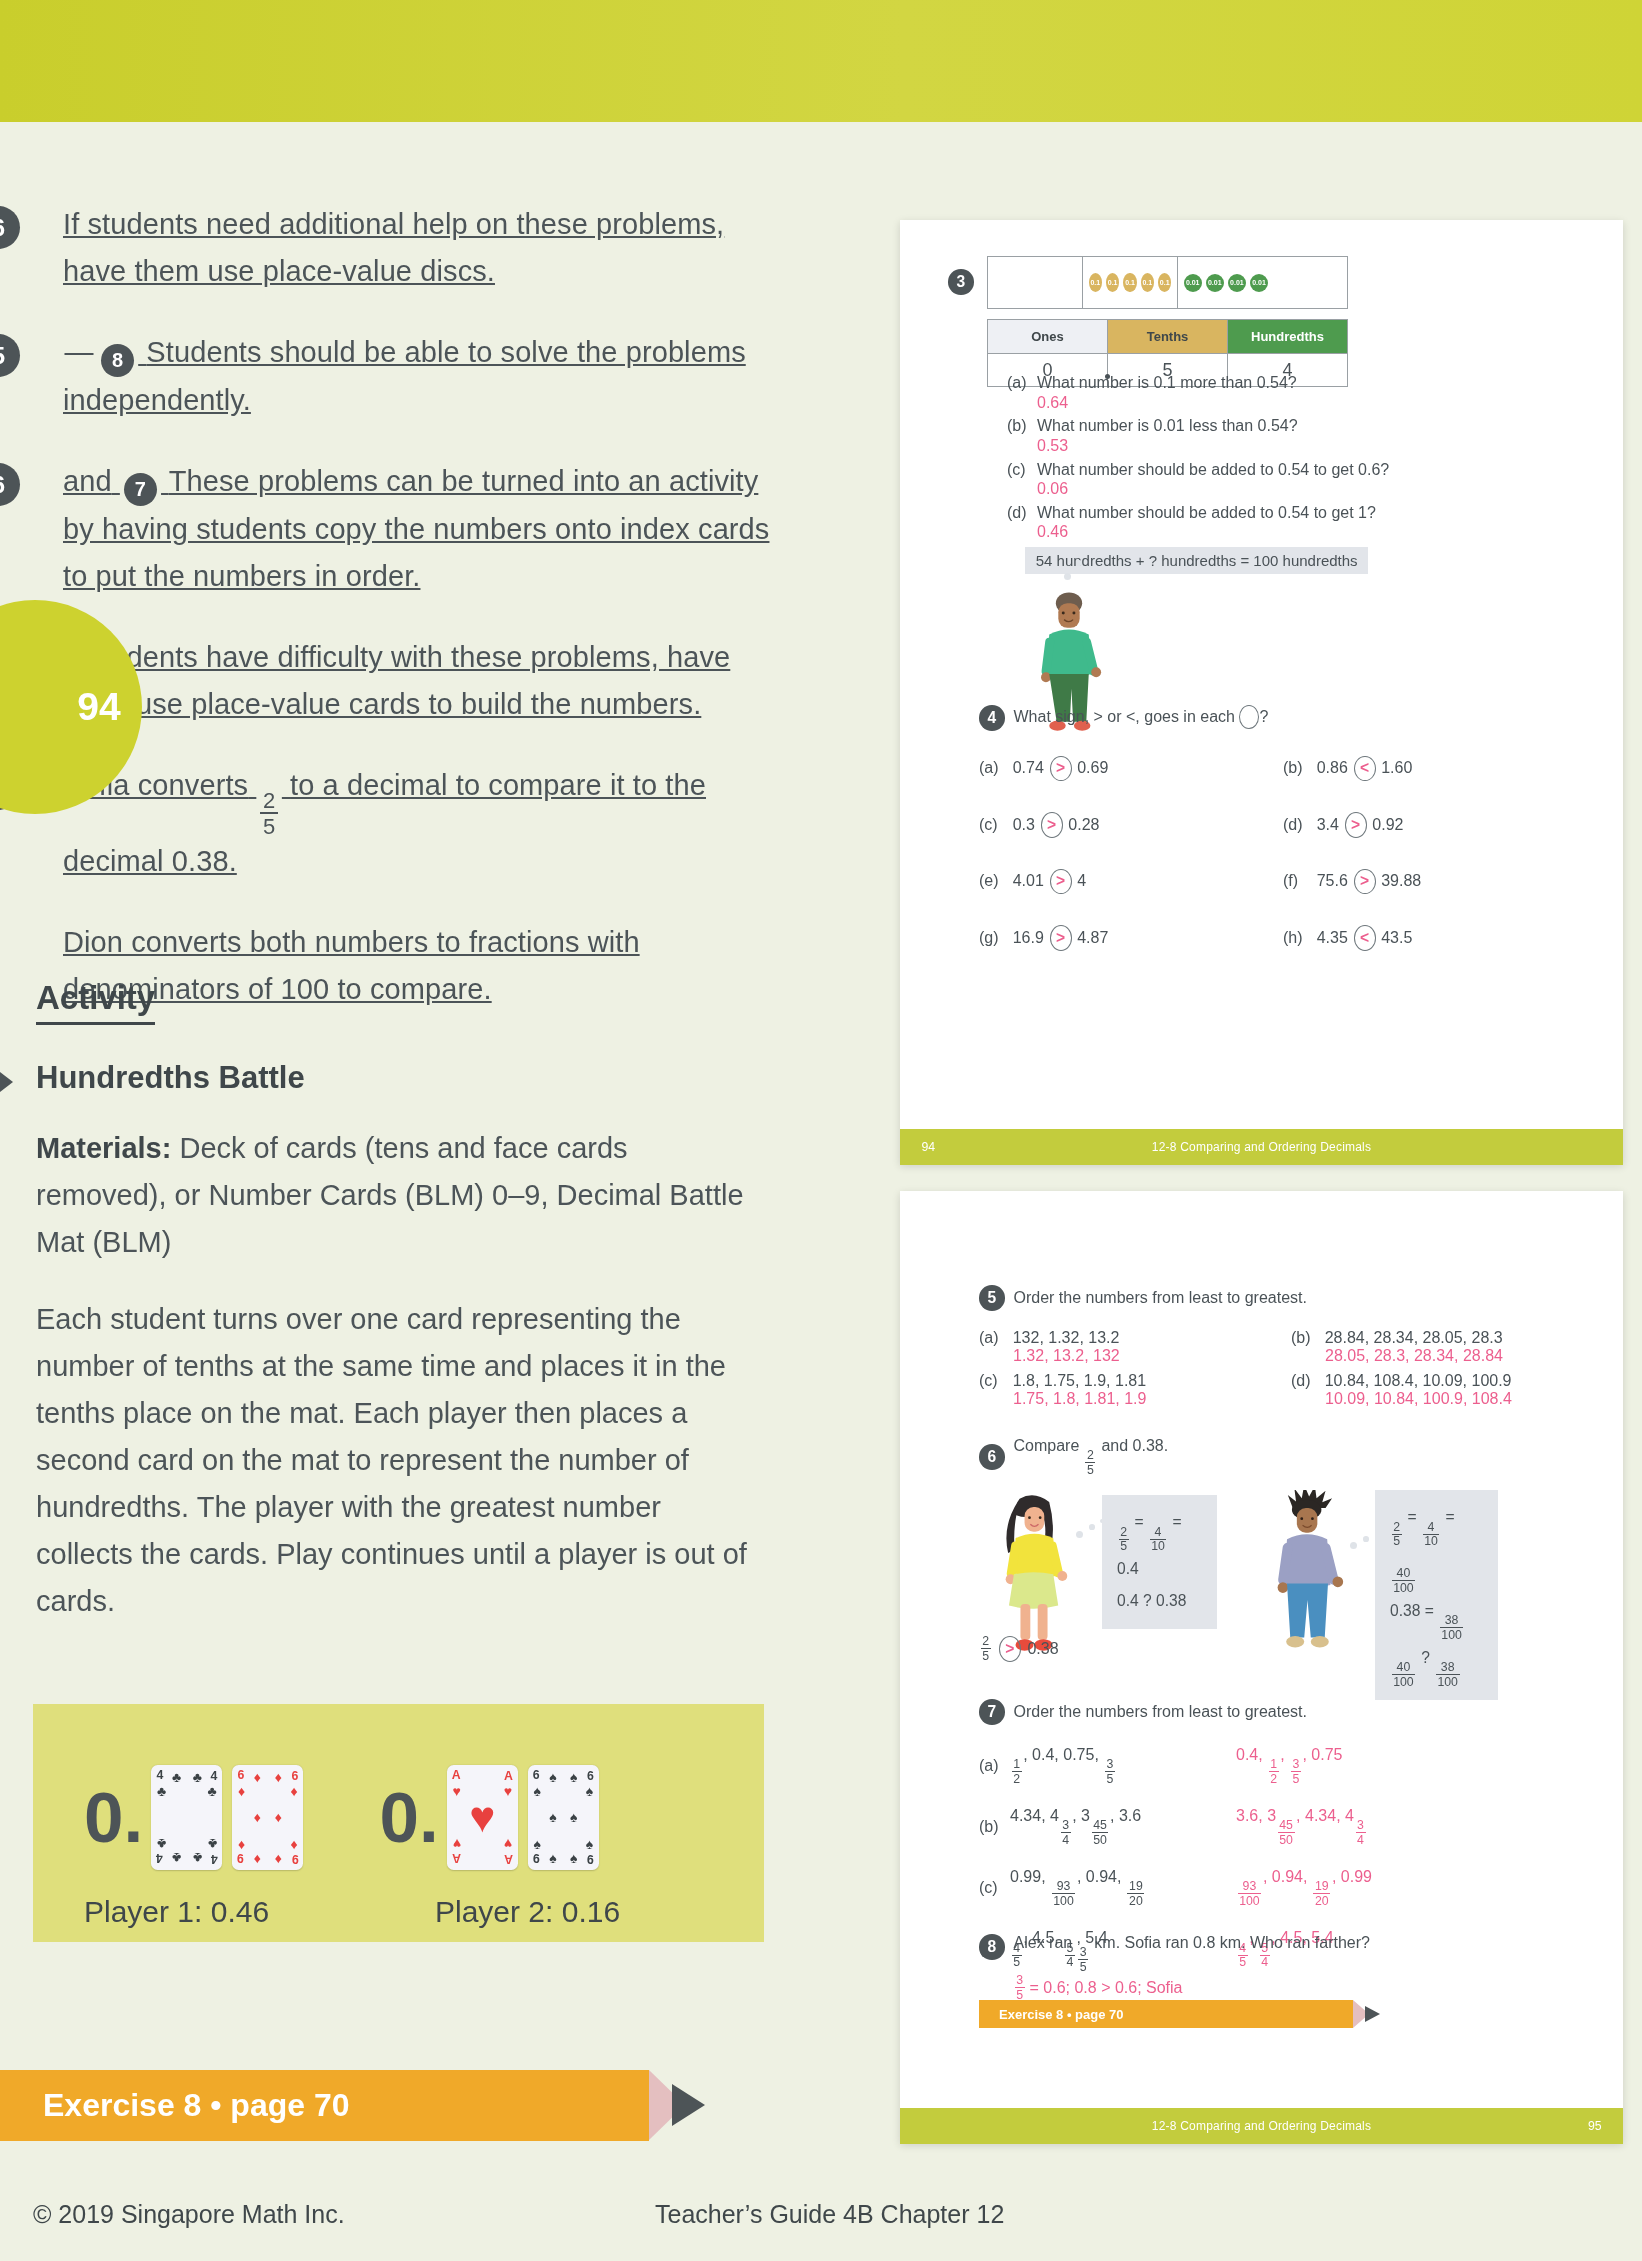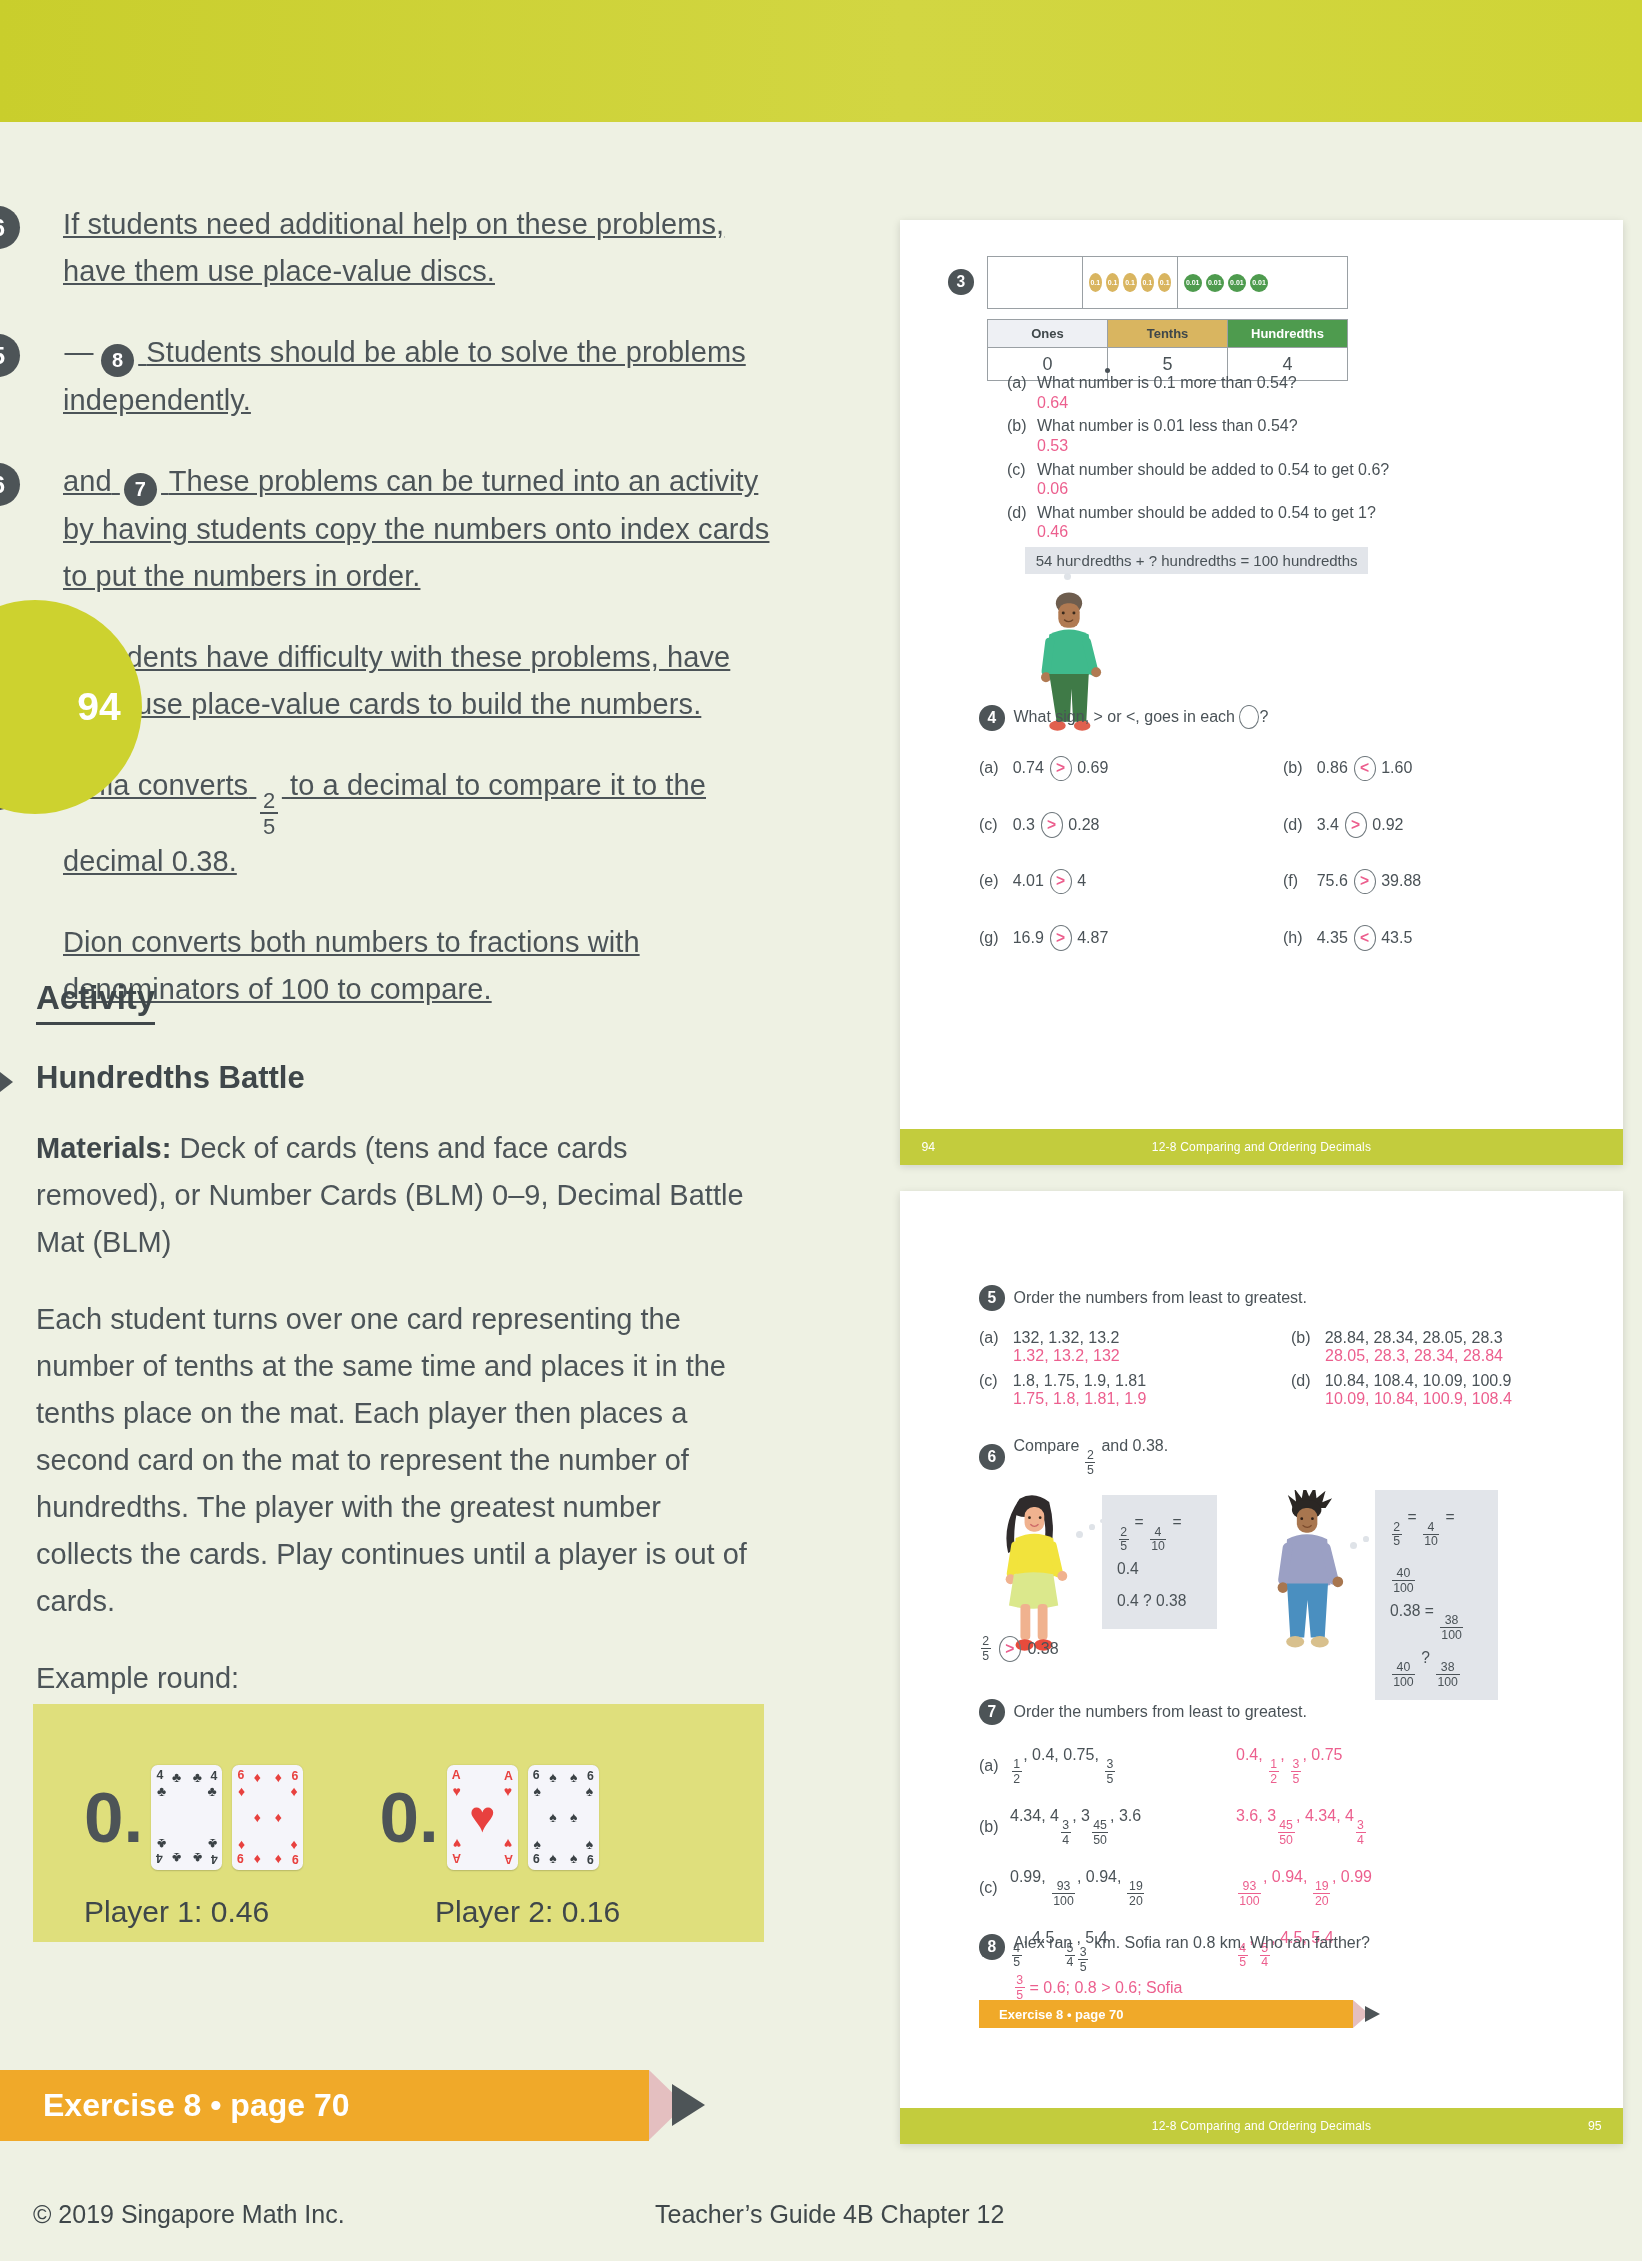--- a/index.html
+++ b/index.html
@@ -110,21 +110,21 @@
   .disc-cell { display:flex; align-items:center; gap:4.1px; padding:0 5.7px; }
   .disc-cell.ones { width:95px; border-right:1.3px solid #9aa0a4; }
   .disc-cell.tenths { width:95px; border-right:1.3px solid #9aa0a4; }
   .disc-cell.hths { width:auto; flex:1; }
   .disc { border-radius:50%; display:flex; align-items:center; justify-content:center;
     font-size:7px; font-weight:bold; color:#fff; }
   .disc.t { width:19px; height:19px; background:#d9b560; }
   .disc.h { width:18px; height:18px; background:#4e9b4e; }
 
   .pvtable { margin-top:10px; width:361px; border:1.3px solid #9aa0a4; border-collapse:collapse; }
-  .pvtable td { border:1.3px solid #9aa0a4; text-align:center; font-size:14px; height:28px; }
+  .pvtable td { border:1.3px solid #9aa0a4; text-align:center; font-size:14px; height:34px; }
   .pvtable td.hd { font-weight:bold; font-size:13px; }
   .pvtable td.hd.o { background:#eef0f4; color:#3f474a; width:120px; }
   .pvtable td.hd.t { background:#d9b560; color:#3f474a; width:120px; }
   .pvtable td.hd.h { background:#4e9b4e; color:#fff; }
   .pvtable td.v { font-size:18px; color:#4a5257; height:33px; position:relative; }
   .decdot { position:absolute; right:-3.3px; bottom:7.4px; width:5px; height:5px;
     border-radius:50%; background:#4a5257; }
 
   .qlist { position:absolute; left:107px; top:154px; width:575px; }
   .qrow { display:flex; font-size:16px; color:#4a5257; margin-bottom:1.6px; }
@@ -245,21 +245,20 @@
     </div>
   </div>
 
   <div class="activity-h">Activity</div>
   <div class="act-tri"></div>
   <div class="act-title">Hundredths Battle</div>
 
   <div class="act-body">
     <p><b>Materials:</b><span> Deck of cards (tens and face cards removed), or Number Cards (BLM) 0–9, Decimal Battle Mat (BLM)</span></p>
     <p>Each student turns over one card representing the number of tenths at the same time and places it in the tenths place on the mat. Each player then places a second card on the mat to represent the number of hundredths. The player with the greatest number collects the cards. Play continues until a player is out of cards.</p>
-    <p>Example round:</p>
   </div>
 
   <div class="cardbox">
     <div class="cardrow">
       <div style="width:51px"></div>
       <span class="zeroDot">0.</span>
       <div class="pcards">
         <div class="pcard">
           <span class="pc-tl blk">4</span>
             <span class="pip blk" style="left:5.7px;top:19px;">♣</span>

